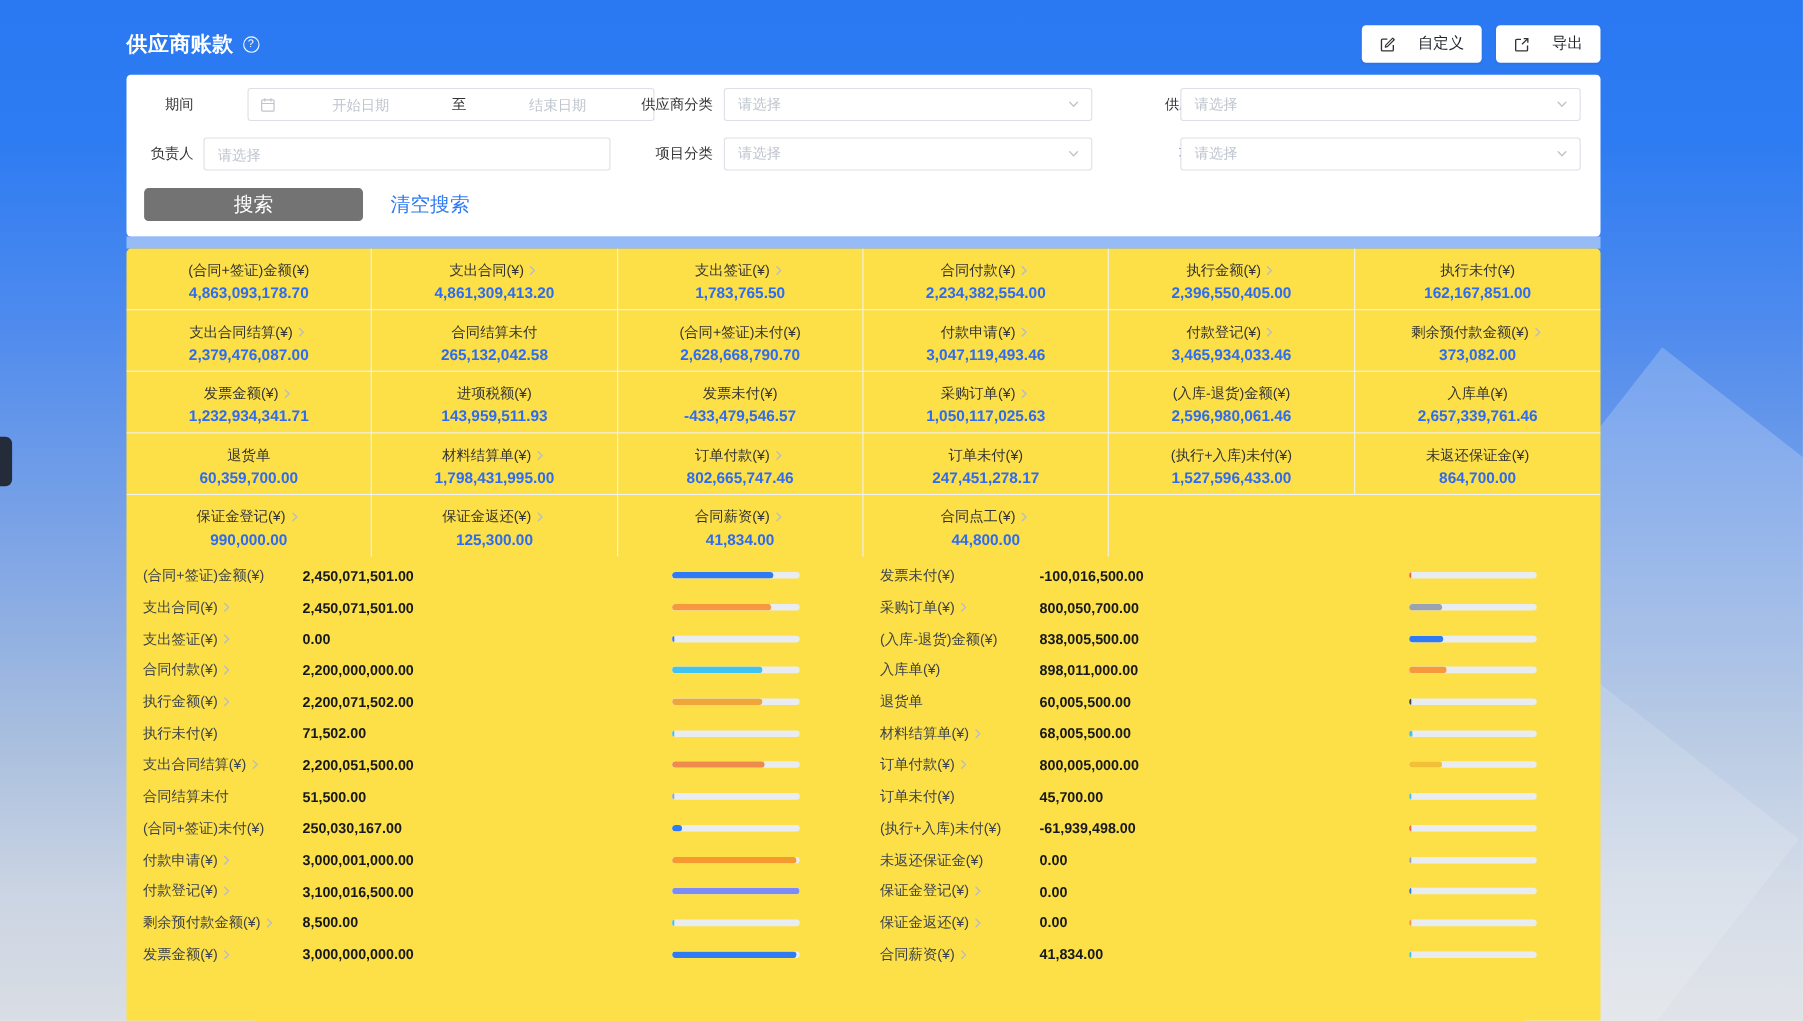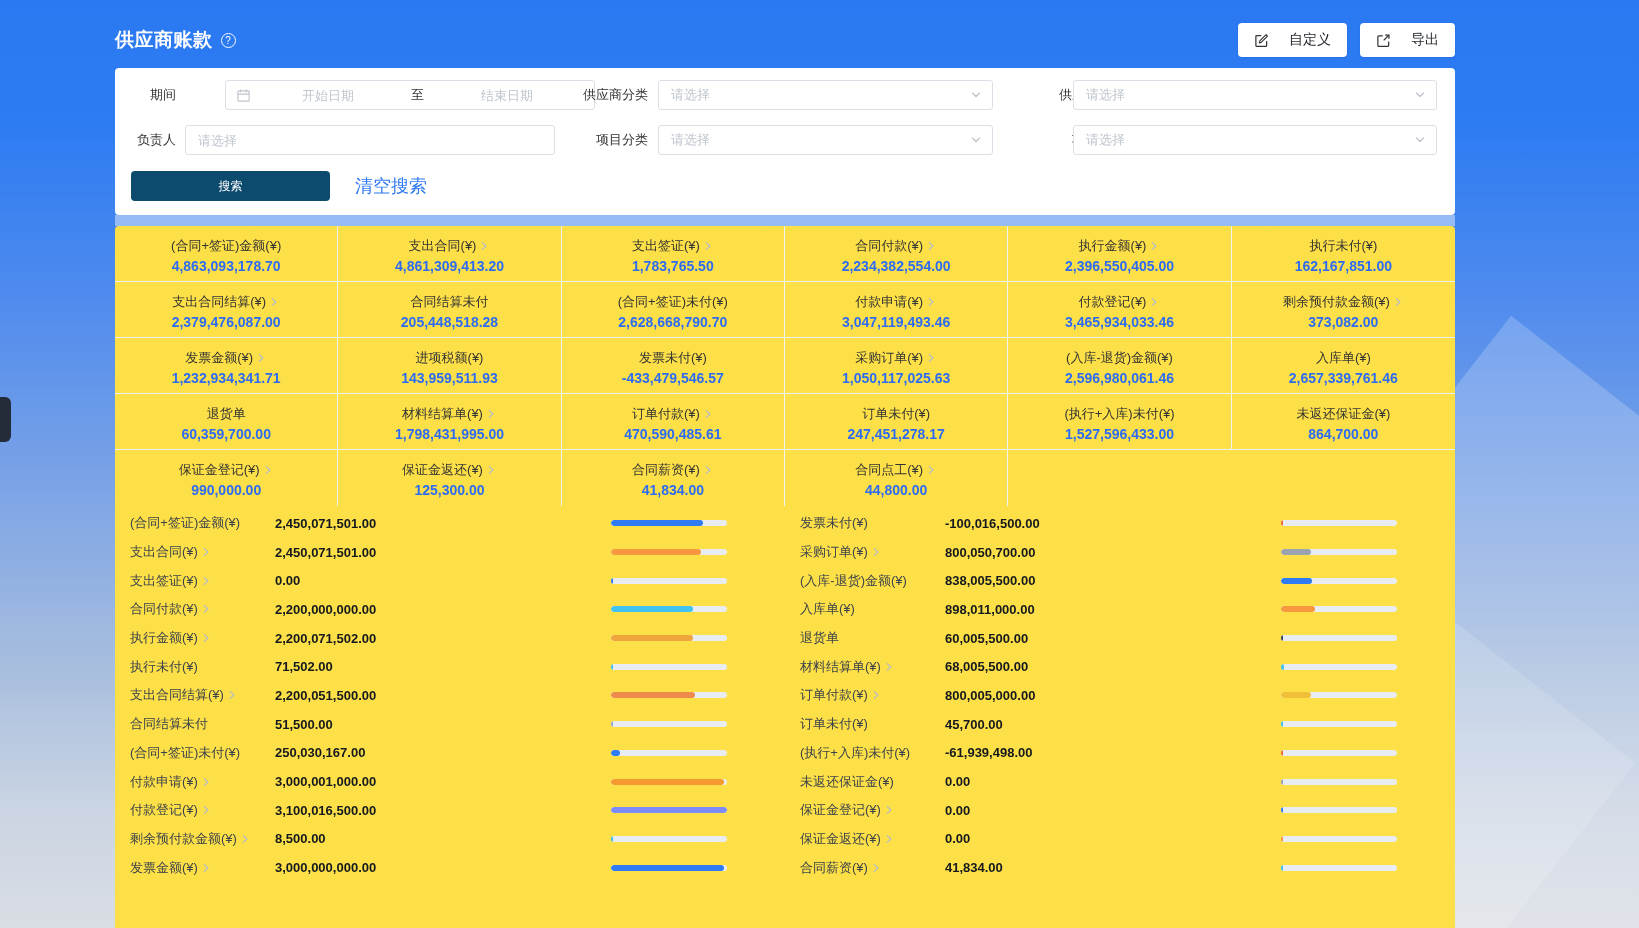--- a/index.html
+++ b/index.html
@@ -32,21 +32,21 @@
   .lab-supcat,.lab-projcat{left:440px;width:93px;}
   .sel-mid{left:543px;width:335px;}
   .lab-sup,.lab-proj{left:904px;width:79px;}
   .sel-right{left:958px;width:364px;}
   .d-input{border:none;outline:none;flex:1;min-width:0;text-align:center;font-size:13px;color:#333;background:transparent;}
   input::placeholder{color:#bfc5ce;}
   .to{font-size:13px;color:#333;padding:0 6px;}
   .select{padding:0 10px 0 12px;cursor:pointer;}
   .select .ph{flex:1;font-size:13px;color:#bfc5ce;}
   .txt{left:70px;width:370px;padding:0 12px;font-size:13px;color:#333;outline:none;}
-  .search-btn{position:absolute;left:16px;top:103px;width:199px;height:30px;background:#0c4a6e;color:#fff;font-size:12px;border:none;border-radius:4px;display:flex;align-items:center;justify-content:center;cursor:pointer;}
+  .search-btn{position:absolute;left:16px;top:103px;width:199px;height:30px;background:#737373;color:#fff;font-size:18px;border:none;border-radius:4px;display:flex;align-items:center;justify-content:center;cursor:pointer;}
   .clear-link{position:absolute;left:240px;top:103px;height:30px;line-height:30px;color:#2f7af2;font-size:18px;cursor:pointer;}
 
   .card-gap{position:absolute;left:115px;top:215px;width:1340px;height:11px;background:rgba(255,255,255,.45);}
 
   
   .main-card{position:absolute;left:115px;top:226px;width:1340px;height:702px;background:#fde047;border-radius:4px 4px 0 0;overflow:hidden;}
   .summary-grid{display:grid;grid-template-columns:repeat(6,1fr);}
   .sum-cell{height:56px;border-right:1px solid #eef1f5;border-bottom:1px solid #eef1f5;text-align:center;padding-top:11px;}
   .sum-cell:nth-child(6n){border-right:none;}
   .sum-cell:nth-child(n+25){border-bottom:none;}
@@ -186,21 +186,21 @@
         <div class="sum-value" data-interactable="false">162,167,851.00</div>
       </div>
       <div class="sum-cell" data-interactable="true">
         <div class="sum-label" data-interactable="false">支出合同结算(¥)<svg class="chev" width="12" height="12" viewBox="0 0 12 12" data-interactable="false">
             <path d="M4.3 2.6L7.8 6 4.3 9.4" fill="none" stroke="#b7bdc7" stroke-width="1.3" stroke-linecap="round" stroke-linejoin="round"></path>
           </svg></div>
         <div class="sum-value" data-interactable="true">2,379,476,087.00</div>
       </div>
       <div class="sum-cell" data-interactable="false">
         <div class="sum-label" data-interactable="false">合同结算未付</div>
-        <div class="sum-value" data-interactable="false">205,448,518.28</div>
+        <div class="sum-value" data-interactable="false">265,132,042.58</div>
       </div>
       <div class="sum-cell" data-interactable="false">
         <div class="sum-label" data-interactable="false">(合同+签证)未付(¥)</div>
         <div class="sum-value" data-interactable="false">2,628,668,790.70</div>
       </div>
       <div class="sum-cell" data-interactable="true">
         <div class="sum-label" data-interactable="false">付款申请(¥)<svg class="chev" width="12" height="12" viewBox="0 0 12 12" data-interactable="false">
             <path d="M4.3 2.6L7.8 6 4.3 9.4" fill="none" stroke="#b7bdc7" stroke-width="1.3" stroke-linecap="round" stroke-linejoin="round"></path>
           </svg></div>
         <div class="sum-value" data-interactable="true">3,047,119,493.46</div>
@@ -252,21 +252,21 @@
       <div class="sum-cell" data-interactable="true">
         <div class="sum-label" data-interactable="false">材料结算单(¥)<svg class="chev" width="12" height="12" viewBox="0 0 12 12" data-interactable="false">
             <path d="M4.3 2.6L7.8 6 4.3 9.4" fill="none" stroke="#b7bdc7" stroke-width="1.3" stroke-linecap="round" stroke-linejoin="round"></path>
           </svg></div>
         <div class="sum-value" data-interactable="true">1,798,431,995.00</div>
       </div>
       <div class="sum-cell" data-interactable="true">
         <div class="sum-label" data-interactable="false">订单付款(¥)<svg class="chev" width="12" height="12" viewBox="0 0 12 12" data-interactable="false">
             <path d="M4.3 2.6L7.8 6 4.3 9.4" fill="none" stroke="#b7bdc7" stroke-width="1.3" stroke-linecap="round" stroke-linejoin="round"></path>
           </svg></div>
-        <div class="sum-value" data-interactable="true">470,590,485.61</div>
+        <div class="sum-value" data-interactable="true">802,665,747.46</div>
       </div>
       <div class="sum-cell" data-interactable="false">
         <div class="sum-label" data-interactable="false">订单未付(¥)</div>
         <div class="sum-value" data-interactable="false">247,451,278.17</div>
       </div>
       <div class="sum-cell" data-interactable="false">
         <div class="sum-label" data-interactable="false">(执行+入库)未付(¥)</div>
         <div class="sum-value" data-interactable="false">1,527,596,433.00</div>
       </div>
       <div class="sum-cell" data-interactable="false">

